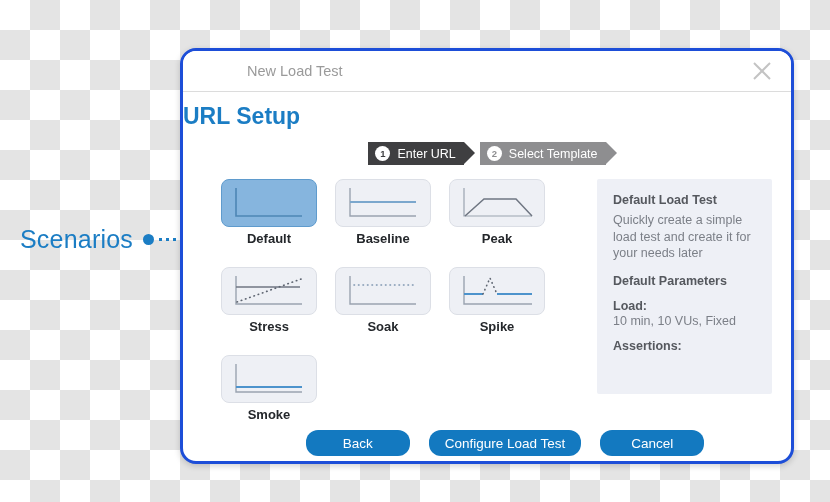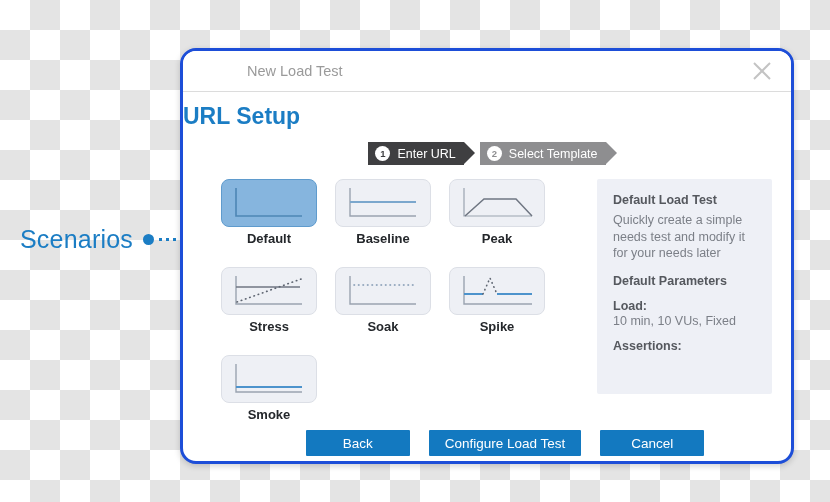--- a/index.html
+++ b/index.html
@@ -247,21 +247,21 @@
     bottom: 16px;
     display: flex;
     justify-content: center;
     gap: 19px;
     padding-left: 36px;
   }
   .btn {
     background: #1379c0;
     color: #ffffff;
     border: none;
-    border-radius: 1px;
+    border-radius: 12px;
     font-size: 13.5px;
     font-family: "Liberation Sans", sans-serif;
     padding: 0 16px;
     height: 26px;
     min-width: 104px;
     cursor: pointer;
   }
   #btn-configure { min-width: 139px; }
 </style>
 </head>
@@ -382,21 +382,21 @@
               </svg>
             </div>
             <div class="tname">Smoke</div>
           </div>
 
         </div>
       </div>
 
       <div id="info-panel">
         <div class="info-h">Default Load Test</div>
-        <div class="info-p">Quickly create a simple needs test and modify it for your needs later</div>
+        <div class="info-p">Quickly create a simple load test and create it for your needs later</div>
         <div class="info-h">Default Parameters</div>
         <div class="info-sub">Load:</div>
         <div class="info-val">10 min, 10  VUs, Fixed</div>
         <div class="info-sub">Assertions:</div>
       </div>
 
     </div>
 
     <div id="footer">
       <button class="btn" id="btn-back">Back</button>

